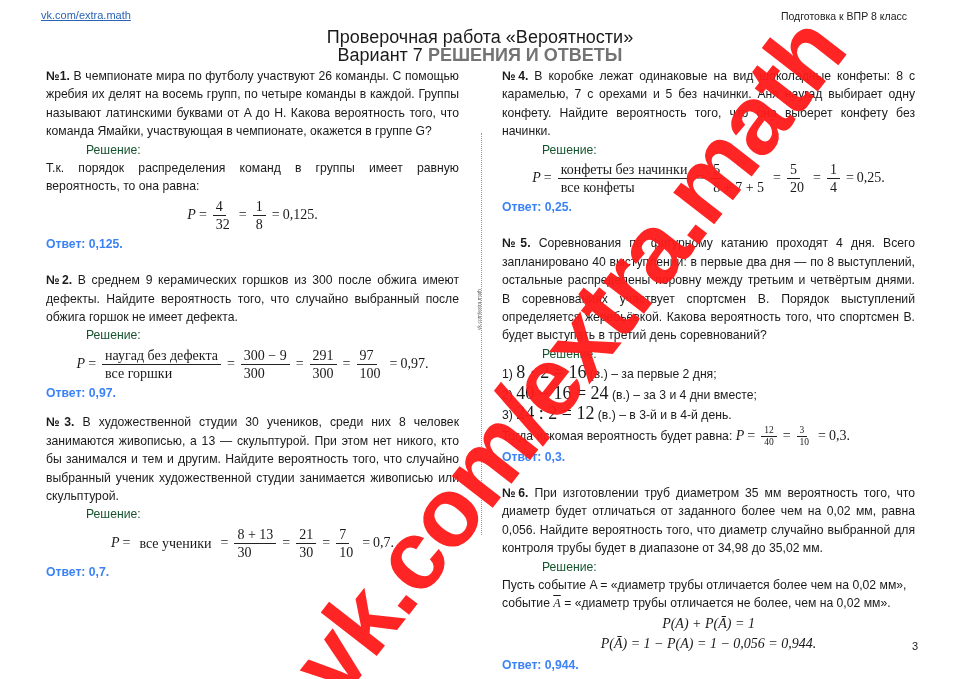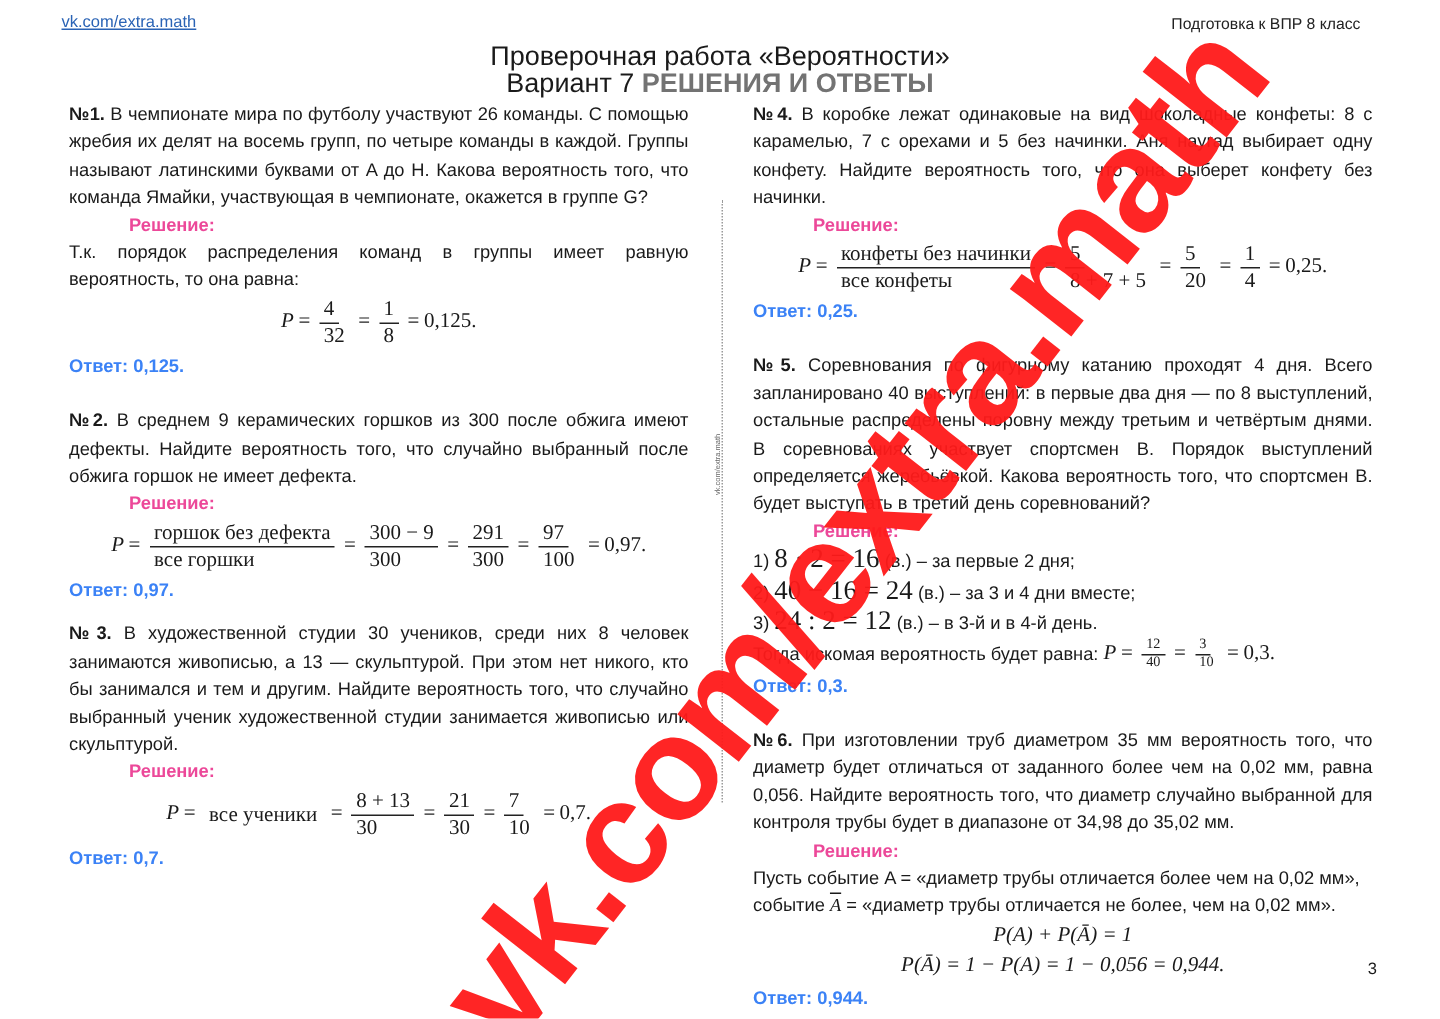--- a/index.html
+++ b/index.html
@@ -10,21 +10,21 @@
   .title { position: absolute; left: 0; width: 960px; text-align: center; font-size: 18px; }
   .title.t1 { top: 27px; }
   .title.t2 { top: 45px; }
   .red { color: #737373; font-weight: bold; }
   .col { position: absolute; top: 67px; width: 413px; font-size: 12.2px; line-height: 18.4px; }
   .col.left { left: 46px; }
   .col.right { left: 502px; width: 413px; }
   .divider { position: absolute; left: 481px; top: 133px; height: 402px; border-left: 1px dotted #9a9a9a; }
   .task { margin: 0; text-align: justify; }
   .task b { font-weight: bold; }
-  .sol-label { color: #ec4899; font-weight: bold; margin: 0; padding-left: 40px; }
+  .sol-label { color: #14532d; font-weight: normal; margin: 0; padding-left: 40px; }
   .ans { color: #3b82f6; font-weight: bold; margin: 0; }
   .p { margin: 0; text-align: justify; }
   .formula { font-family: "Liberation Serif", serif; font-size: 14px; display: flex; align-items: center; justify-content: center; margin: 2px 0; }
   .formula i { font-style: italic; }
   .frac { display: inline-flex; flex-direction: column; align-items: flex-start; margin: 0 3px; vertical-align: middle; }
   .frac .num { border-bottom: 1px solid #222; padding: 0 3px; line-height: 17px; }
   .frac .den { padding: 0 3px; line-height: 17px; }
   .frac.small { font-size: 9.5px; }
   .frac.small .num, .frac.small .den { line-height: 11px; }
   .eq { margin: 0 3px; }
@@ -78,21 +78,21 @@
   </div>
   <div class="gap-m"></div>
 
   <div>
     <p class="task"><b>№2.</b> <span>В среднем 9 керамических горшков из 300 после обжига имеют дефекты. Найдите вероятность того, что случайно выбранный после обжига горшок не имеет дефекта.</span></p>
     <p class="sol-label">Решение:</p>
     <div class="formula">
       <i>P</i>
         <span class="eq">=</span>
       <span class="frac">
-          <span class="num">горшок без дефекта</span>
+          <span class="num">наугад без дефекта</span>
           <span class="den">все горшки</span>
         </span>
       <span class="eq">=</span>
       <span class="frac">
           <span class="num">300 − 9</span>
           <span class="den">300</span>
         </span>
       <span class="eq">=</span>
       <span class="frac">
           <span class="num">291</span>

